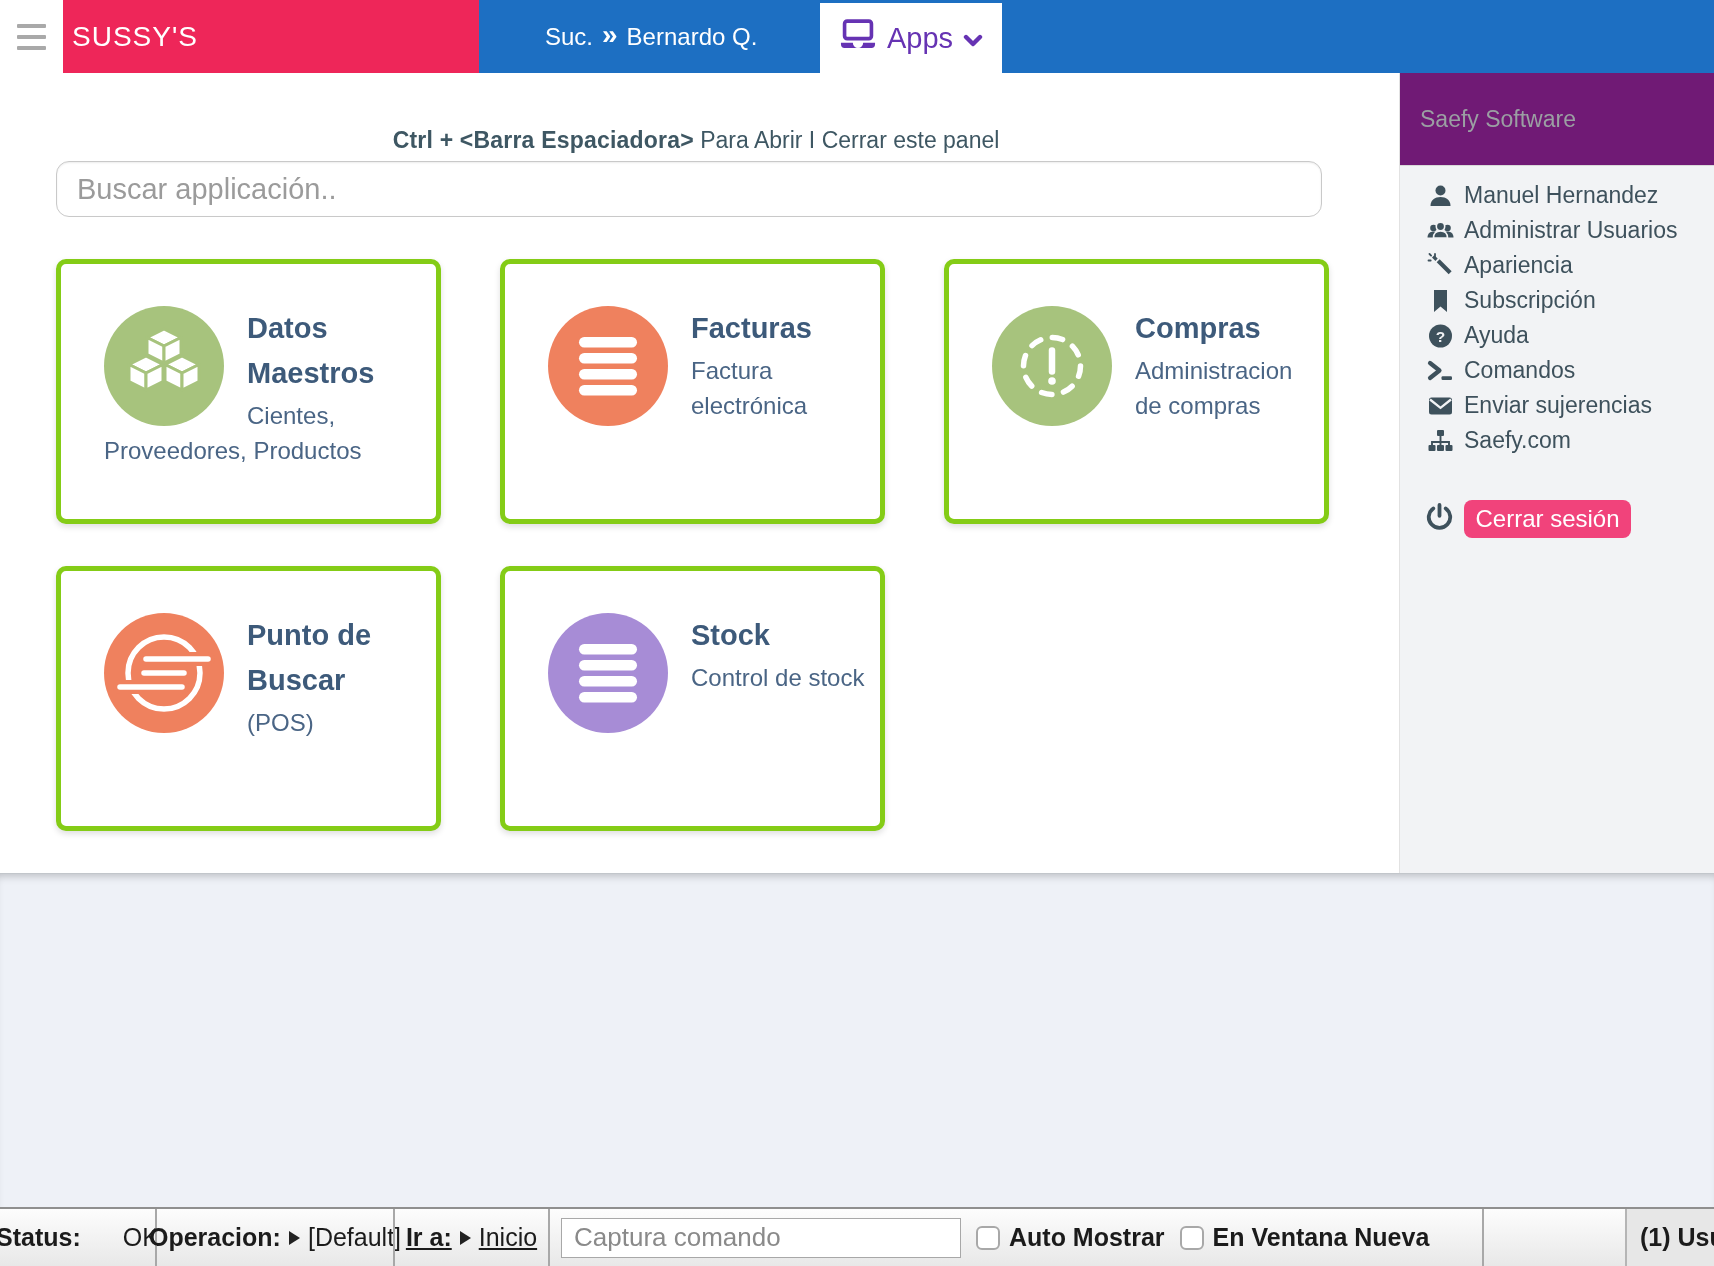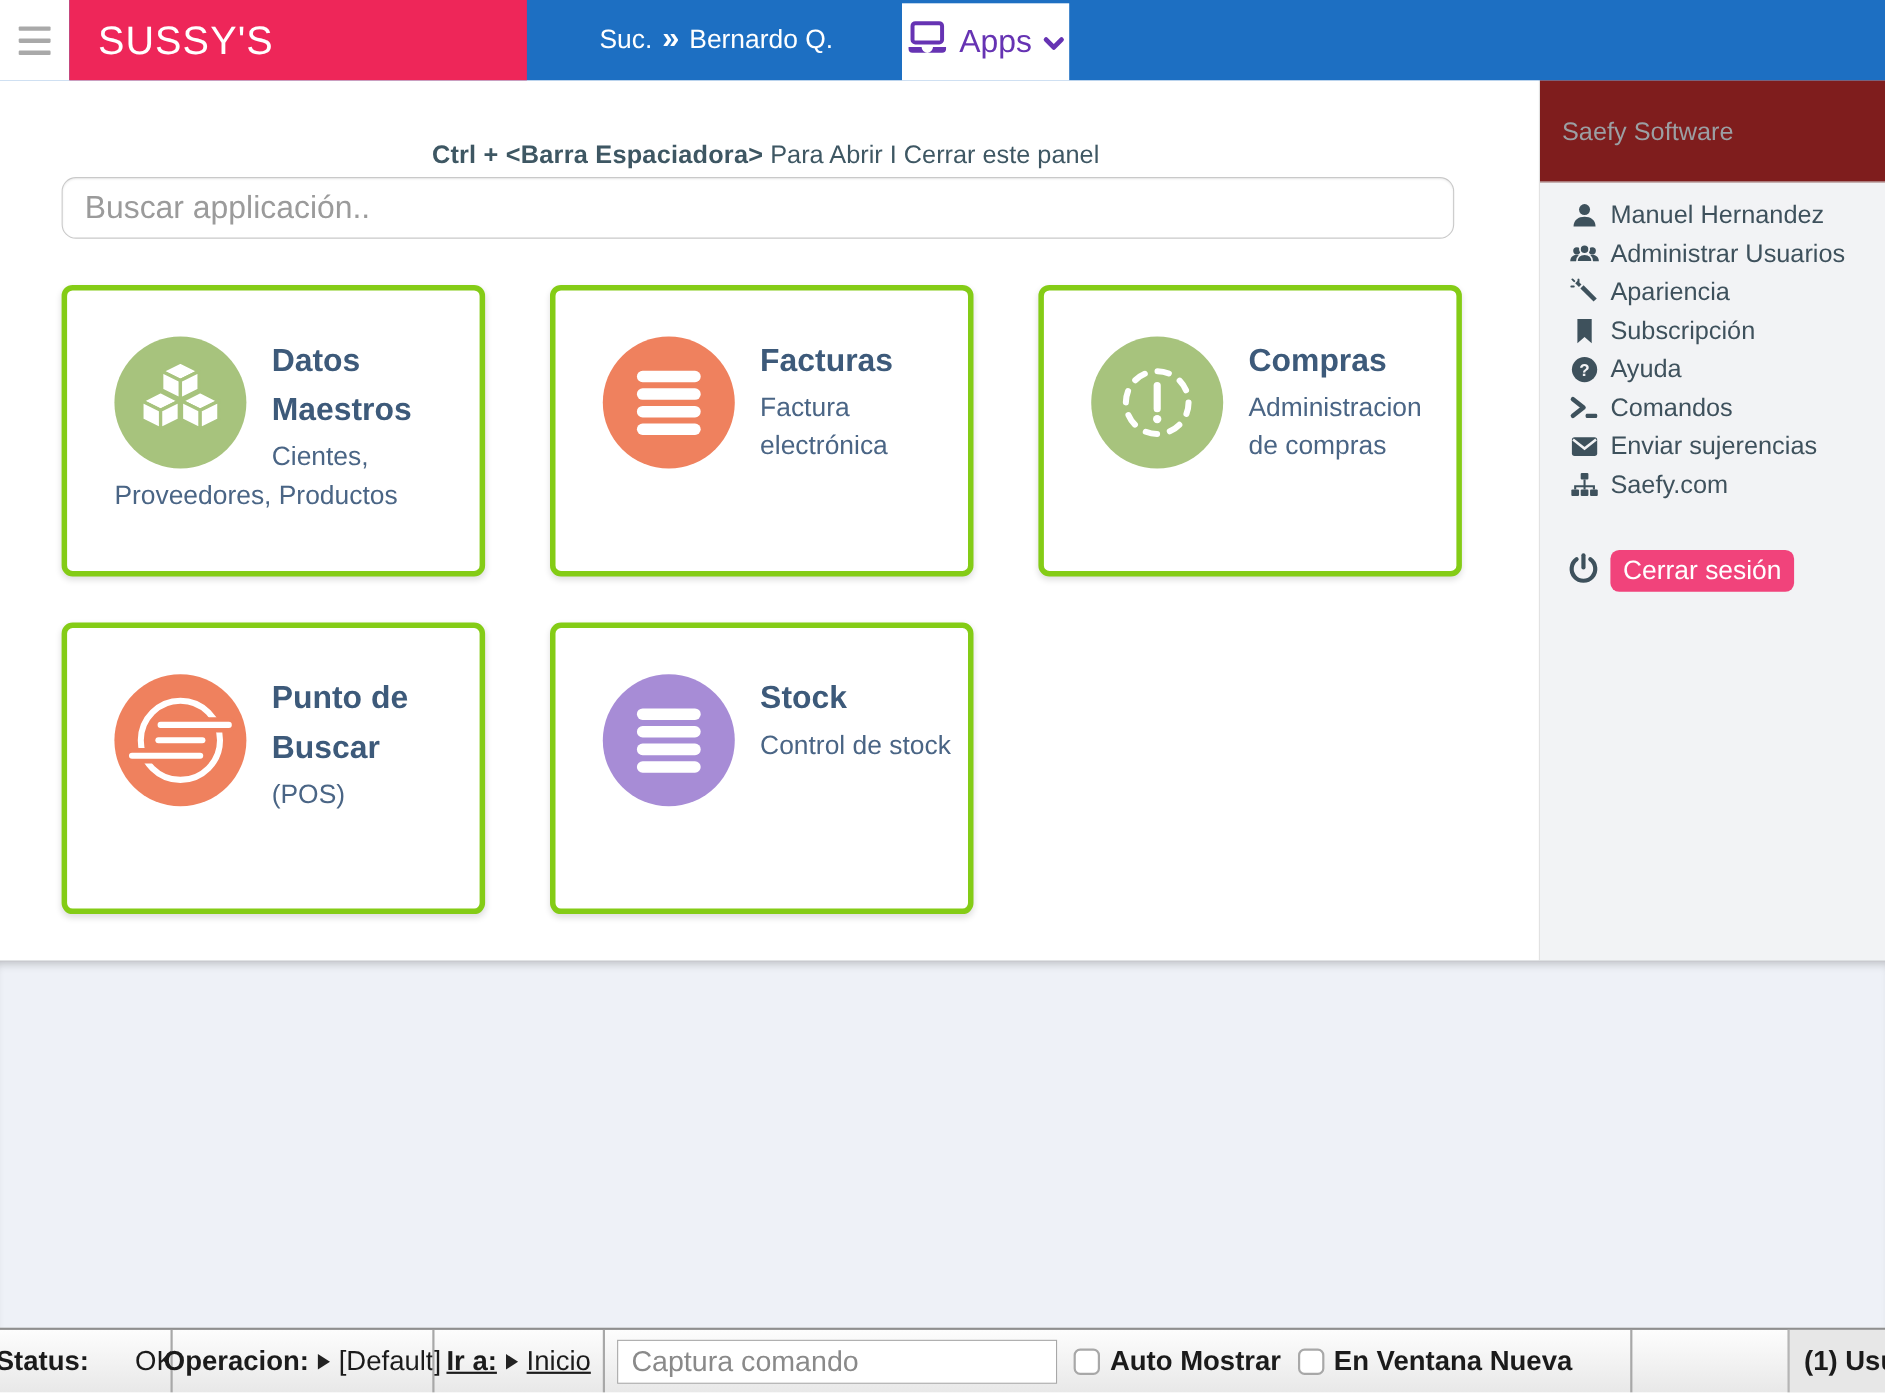--- a/index.html
+++ b/index.html
@@ -3,24 +3,24 @@
 <meta charset="utf-8">
 <style>
   * { margin:0; padding:0; box-sizing:border-box; }
   html,body { width:1714px; height:1266px; overflow:hidden; background:#fff;
               font-family:"Liberation Sans", sans-serif; }
 
   
   .topbar { position:relative; width:1714px; height:73px; background:#1d6fc2; display:flex; align-items:stretch; }
   .hamburger { width:63px; background:#ffffff; display:flex; flex-direction:column; justify-content:center; align-items:center; gap:7px; cursor:pointer; }
   .hamburger span { display:block; width:29px; height:4px; background:#a9a9a9; border-radius:1px; }
-  .brand { width:416px; background:#ee2659; color:#fff; font-size:36px; letter-spacing:1px; display:flex; align-items:center; padding-left:26px; }
+  .brand { width:416px; background:#ee2659; color:#fff; font-size:28px; letter-spacing:1px; display:flex; align-items:center; padding-left:9px; }
   .suc { color:#fff; font-size:24px; display:flex; align-items:center; margin-left:66px; gap:9px; }
   .suc .guillemet { font-size:28px; font-weight:bold; position:relative; top:-2px; }
-  .apps-btn { position:absolute; left:820px; top:3px; width:152px; height:70px; background:#fff; border:none; display:flex; align-items:center; justify-content:center; gap:10px; color:#6633b3; font-size:29px; cursor:pointer; }
+  .apps-btn { position:absolute; left:820px; top:3px; width:182px; height:70px; background:#fff; border:none; display:flex; align-items:center; justify-content:center; gap:10px; color:#6633b3; font-size:29px; cursor:pointer; }
 
   
   .main-row { display:flex; width:1714px; height:801px; border-bottom:1px solid #c2c6cb; }
   .panel { flex:1; background:#fff; padding:54px 63px 0 56px; }
   .hint { text-align:center; font-size:23px; color:#3e5763; line-height:26px; }
   .hint b { letter-spacing:0.2px; }
   .search { margin-top:8px; width:1266px; height:56px; border:1px solid #c9c9c9; border-radius:13px; font-size:29px; color:#444; padding:0 20px; box-shadow:inset 0 1px 2px rgba(0,0,0,0.08); outline:none;
             font-family:"Liberation Sans", sans-serif; }
   .search::placeholder { color:#9b9b9b; }
 
@@ -29,21 +29,21 @@
           box-shadow:0 3px 6px rgba(0,0,0,0.13); padding:42px 15px 0 43px; cursor:pointer; overflow:hidden; }
   .circle { float:left; width:120px; height:120px; border-radius:50%; margin-right:23px; display:flex; align-items:center; justify-content:center; }
   .circle.green  { background:#a7c37d; }
   .circle.orange { background:#ef815e; }
   .circle.purple { background:#a78cd6; }
   .card h3 { font-size:29px; line-height:45px; color:#3d5a7a; font-weight:bold; }
   .card p  { font-size:24px; line-height:35px; color:#4a6585; margin-top:2px; }
 
   
   .sidebar { width:329px; background:#f2f3f5; border-left:1px solid #e2e2e2; }
-  .sidebar-header { height:93px; background:#7f1d1d; border-bottom:1px solid #d8d8d8; display:flex; align-items:center; padding-left:20px; font-size:23px; color:#9b9fa3; }
+  .sidebar-header { height:93px; background:#701a75; border-bottom:1px solid #d8d8d8; display:flex; align-items:center; padding-left:20px; font-size:23px; color:#9b9fa3; }
   .side-items { padding:12px 0 0 24px; }
   .side-item { display:flex; align-items:center; height:35px; gap:7px; color:#3e515c; font-size:23px; cursor:pointer; white-space:nowrap; }
   .side-item .ic { width:33px; display:flex; justify-content:center; flex:0 0 33px; }
   .logout-row { margin-top:42px; padding-left:24px; display:flex; align-items:center; gap:9px; }
   .logout-btn { width:167px; height:38px; background:#f1437b; color:#fff; border:none; border-radius:8px; font-size:24px; cursor:pointer; font-family:"Liberation Sans", sans-serif; }
 
   
   .bottom-region { width:1714px; height:333px; background:#eef1f7; box-shadow:inset 0 7px 9px -5px rgba(0,0,0,0.22); }
 
   

